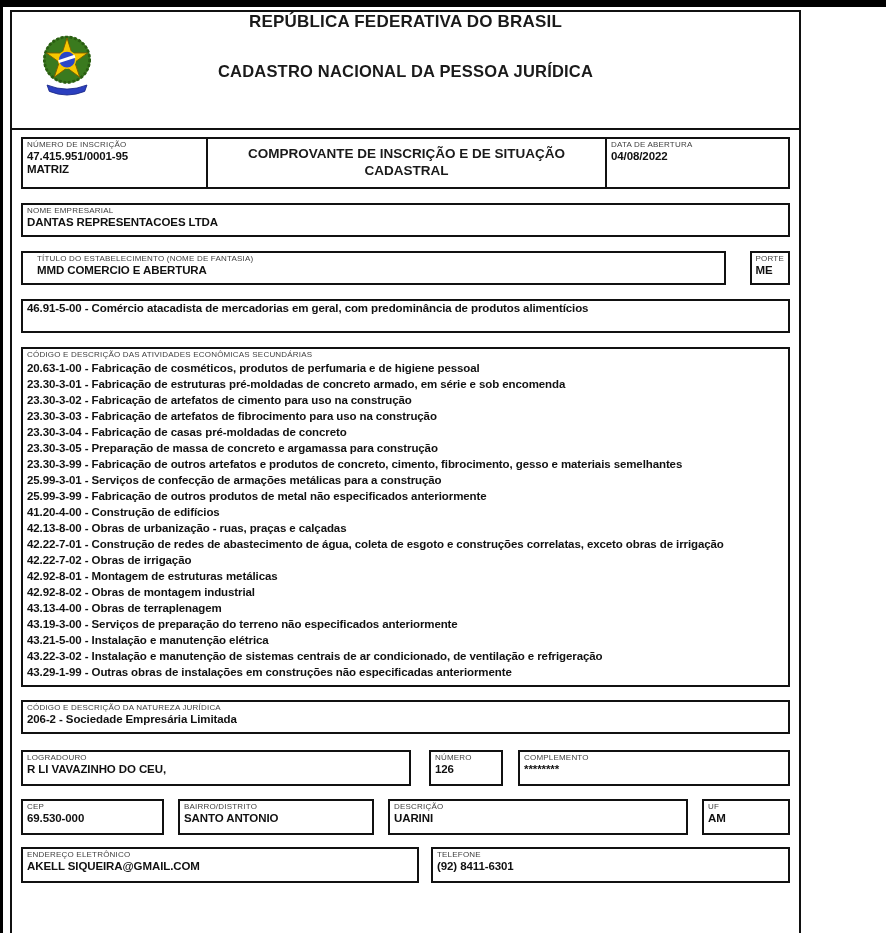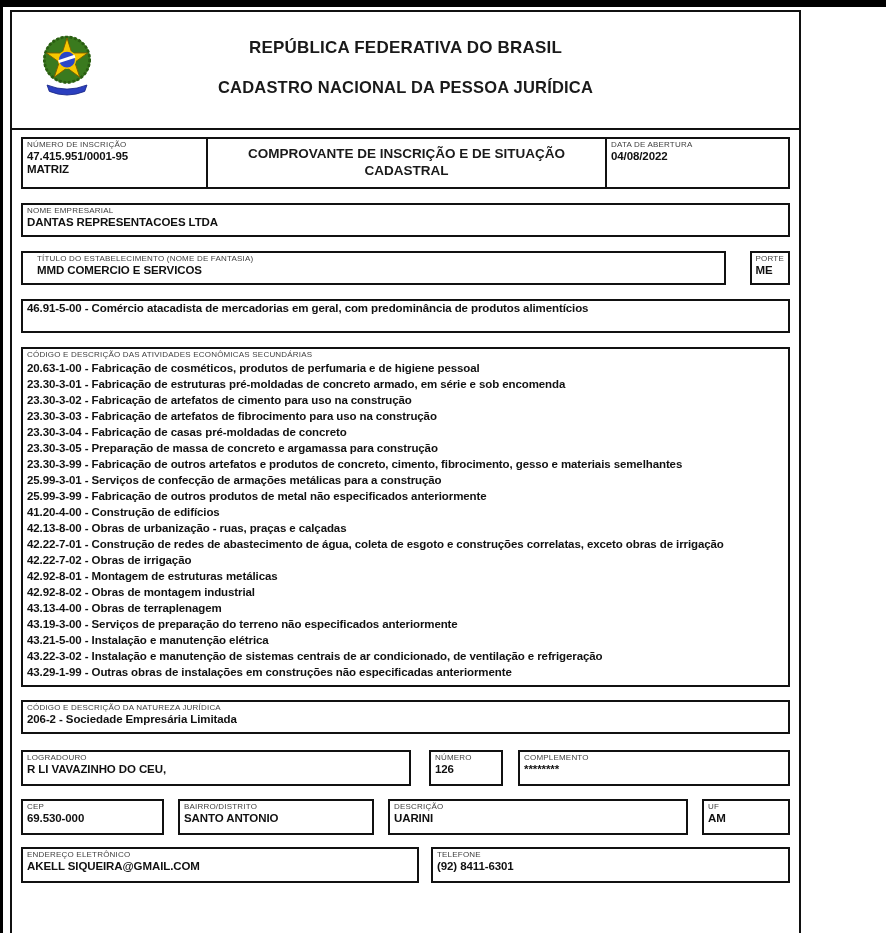--- a/index.html
+++ b/index.html
@@ -7,23 +7,23 @@
               font-family:"Liberation Sans", sans-serif; color:#1a1a1a; }
   .frame-top  { position:absolute; left:0; top:0; width:886px; height:7px; background:#000; }
   .frame-left { position:absolute; left:0; top:0; width:3px; height:933px; background:#000; }
 
   .page { position:absolute; left:10px; top:10px; width:791px; height:1400px;
           border:2px solid #111; background:#fff; }
 
   
   .hdr { position:relative; height:118px; border-bottom:2px solid #111; }
   .emblem { position:absolute; left:26px; top:20px; }
-  .hdr-titles { text-align:center; padding-top:26px; }
+  .hdr-titles { text-align:center; }
   .t1 { font-size:17px; font-weight:bold; letter-spacing:.2px; }
-  .t2 { font-size:16.5px; font-weight:bold; letter-spacing:.2px; margin-top:20px; }
+  .t2 { font-size:16.5px; font-weight:bold; letter-spacing:.2px; margin-top:30px; }
 
   .content { padding:7px 9px 0 9px; }
 
   .row { display:flex; margin-bottom:14px; }
   .box { border:2px solid #111; background:#fff; padding:1px 4px 3px 4px; min-height:34px; }
   .lbl { font-size:8px; color:#404040; line-height:10px; letter-spacing:.2px; white-space:nowrap; }
   .val { font-size:11.5px; font-weight:bold; color:#111; line-height:13px; letter-spacing:-.1px; }
 
   
   .r1 { margin-bottom:14px;border-radius:9px; }
@@ -94,21 +94,21 @@
     <div class="row">
       <div class="box grow">
         <div class="lbl">NOME EMPRESARIAL</div>
         <div class="val">DANTAS REPRESENTACOES LTDA</div>
       </div>
     </div>
 
     <div class="row">
       <div class="box w-fant">
         <div class="lbl">TÍTULO DO ESTABELECIMENTO (NOME DE FANTASIA)</div>
-        <div class="val">MMD COMERCIO E SERVICOS</div>
+        <div class="val">MMD COMERCIO E ABERTURA</div>
       </div>
       <div class="gap25"></div>
       <div class="box grow">
         <div class="lbl">PORTE</div>
         <div class="val">ME</div>
       </div>
     </div>
 
     <div class="row">
       <div class="box grow">

